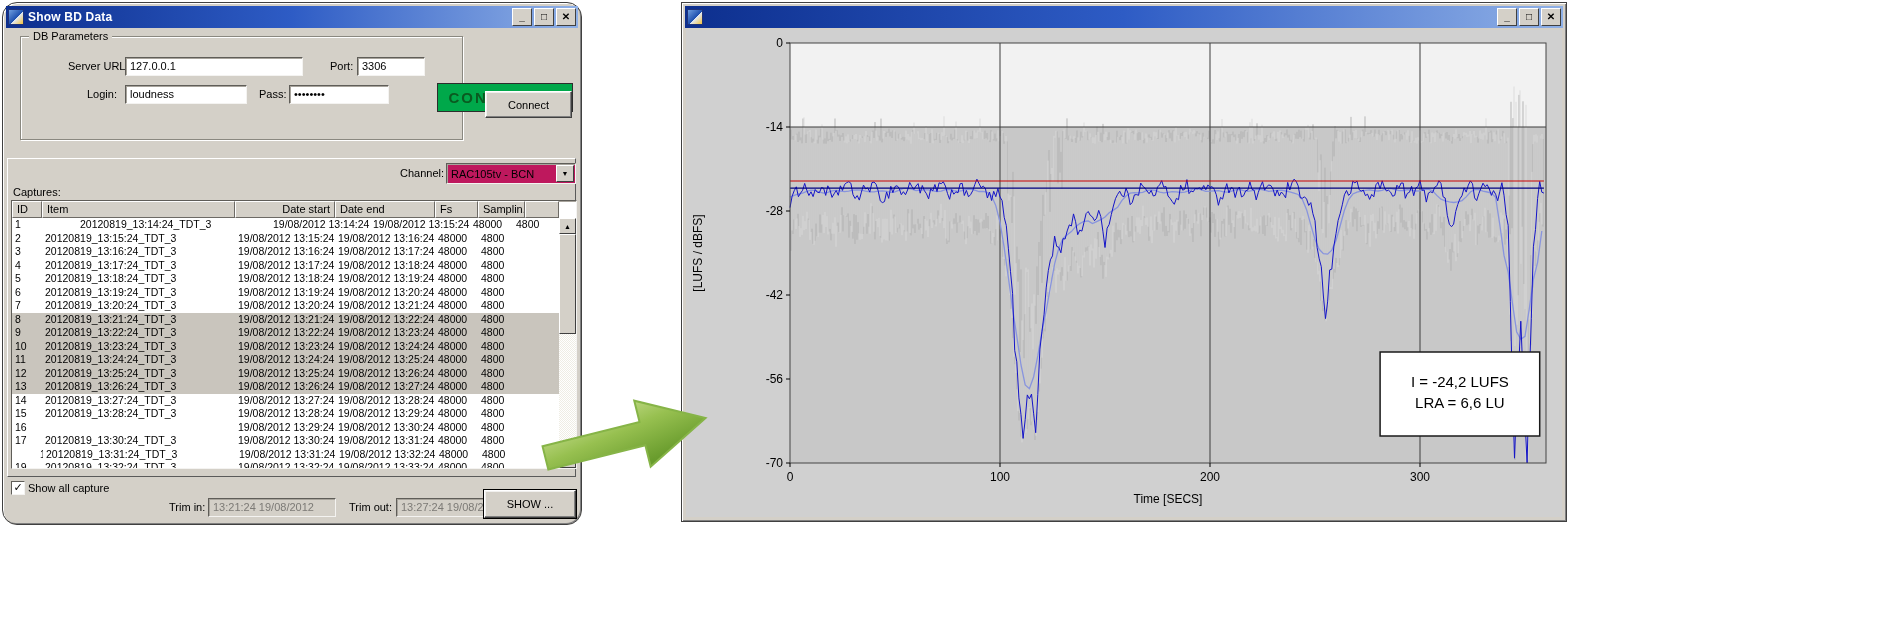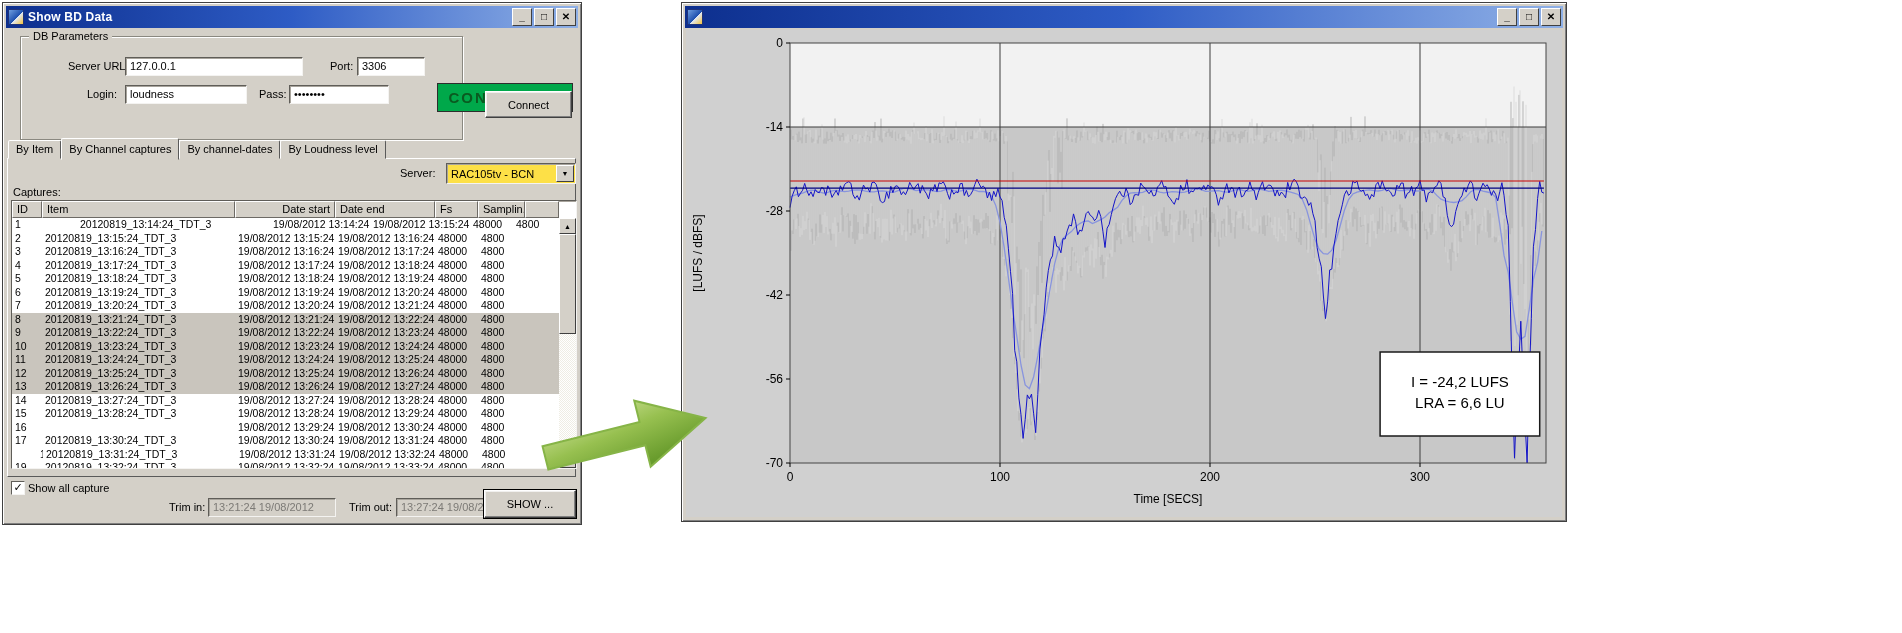--- a/index.html
+++ b/index.html
@@ -41,21 +41,21 @@
   
   .tabbar{position:absolute;left:5px;top:136px;height:20px;display:flex;align-items:flex-end;z-index:3;}
   .tab{height:17px;line-height:17px;padding:0 7px;font-size:11px;background:#d4d0c8;
        border:1px solid;border-color:#ffffff #5a5a5a transparent #ffffff;border-radius:2px 2px 0 0;margin-right:0;}
   .tab.active{height:20px;line-height:20px;margin-bottom:-1px;position:relative;z-index:4;
        border-bottom:1px solid #d4d0c8;}
   .tabpanel{position:absolute;left:4px;right:5px;top:155px;height:317px;background:#d4d0c8;
        border:1px solid;border-color:#ffffff #5a5a5a #5a5a5a #ffffff;}
 
   
-  .combo{position:absolute;height:19px;background:#fde047;border:1px solid;
+  .combo{position:absolute;height:19px;background:#be185d;border:1px solid;
        border-color:#5f5d58 #f4f3f1 #f4f3f1 #5f5d58;box-shadow:inset 1px 1px 0 #a8a49c;
        display:flex;align-items:center;z-index:5;}
   .combo-text{flex:1;font-size:11px;padding:0 4px;white-space:nowrap;overflow:hidden;}
   .combo-arrow{width:16px;height:15px;margin:1px;background:#d4d0c8;border:1px solid;
        border-color:#ffffff #404040 #404040 #ffffff;font-size:7px;display:flex;align-items:center;justify-content:center;}
 
   
   .lv{position:absolute;left:8px;top:197px;width:564px;height:267px;background:#ffffff;
       border:1px solid;border-color:#5f5d58 #f4f3f1 #f4f3f1 #5f5d58;box-shadow:inset 1px 1px 0 #a8a49c;
       overflow:hidden;z-index:5;}
@@ -83,21 +83,21 @@
   .chart-host svg{width:100%;height:100%;display:block;}
 
   
   .flow-arrow{position:absolute;left:538px;top:386px;width:175px;height:104px;z-index:9;}
 </style>
 </head>
 <body>
 
 <div class="stage">
 
-  <div class="win" style="left:2px;top:2px;width:578px;height:521px;">
+  <div class="win" style="left:2px;top:2px;width:578px;height:521px;border-radius:15px;">
     <div class="titlebar">
       <span class="app-icon"></span>
       <span class="title-text">Show BD Data</span>
       <span class="tb-btns">
         <span class="tb-btn">_</span>
         <span class="tb-btn">□</span>
         <span class="tb-btn">✕</span>
       </span>
     </div>
 
@@ -109,29 +109,23 @@
       <div class="tbox" style="left:336px;top:20px;width:58px;">3306</div>
       <span class="lbl" style="left:66px;top:51px;">Login:</span>
       <div class="tbox" style="left:104px;top:48px;width:112px;">loudness</div>
       <span class="lbl" style="left:238px;top:51px;">Pass:</span>
       <div class="tbox" style="left:268px;top:48px;width:90px;">••••••••</div>
     </div>
 
     <div class="connected" style="left:434px;top:40px;width:134px;height:27px;margin-top:40px;">CONNECTED</div>
     <div class="btn" style="left:482px;top:88px;width:85px;height:25px;">Connect</div>
 
-    <div class="tabbar">
-        <div class="tab">By Item</div>
-        <div class="tab active">By Channel captures</div>
-        <div class="tab">By channel-dates</div>
-        <div class="tab">By Loudness level</div>
-      </div>
     <div class="tabpanel"></div>
 
-    <span class="lbl" style="left:397px;top:164px;z-index:5;">Server:</span>
+    <span class="lbl" style="left:397px;top:164px;z-index:5;">Channel:</span>
     <div class="combo" style="left:443px;top:160px;width:128px;">
       <span class="combo-text">RAC105tv - BCN</span>
       <span class="combo-arrow">▼</span>
     </div>
 
     <span class="lbl" style="left:10px;top:183px;z-index:5;">Captures:</span>
 
     <div class="lv">
       <div class="lv-head">
           <div class="lv-h" style="width: 30px;">ID</div>

